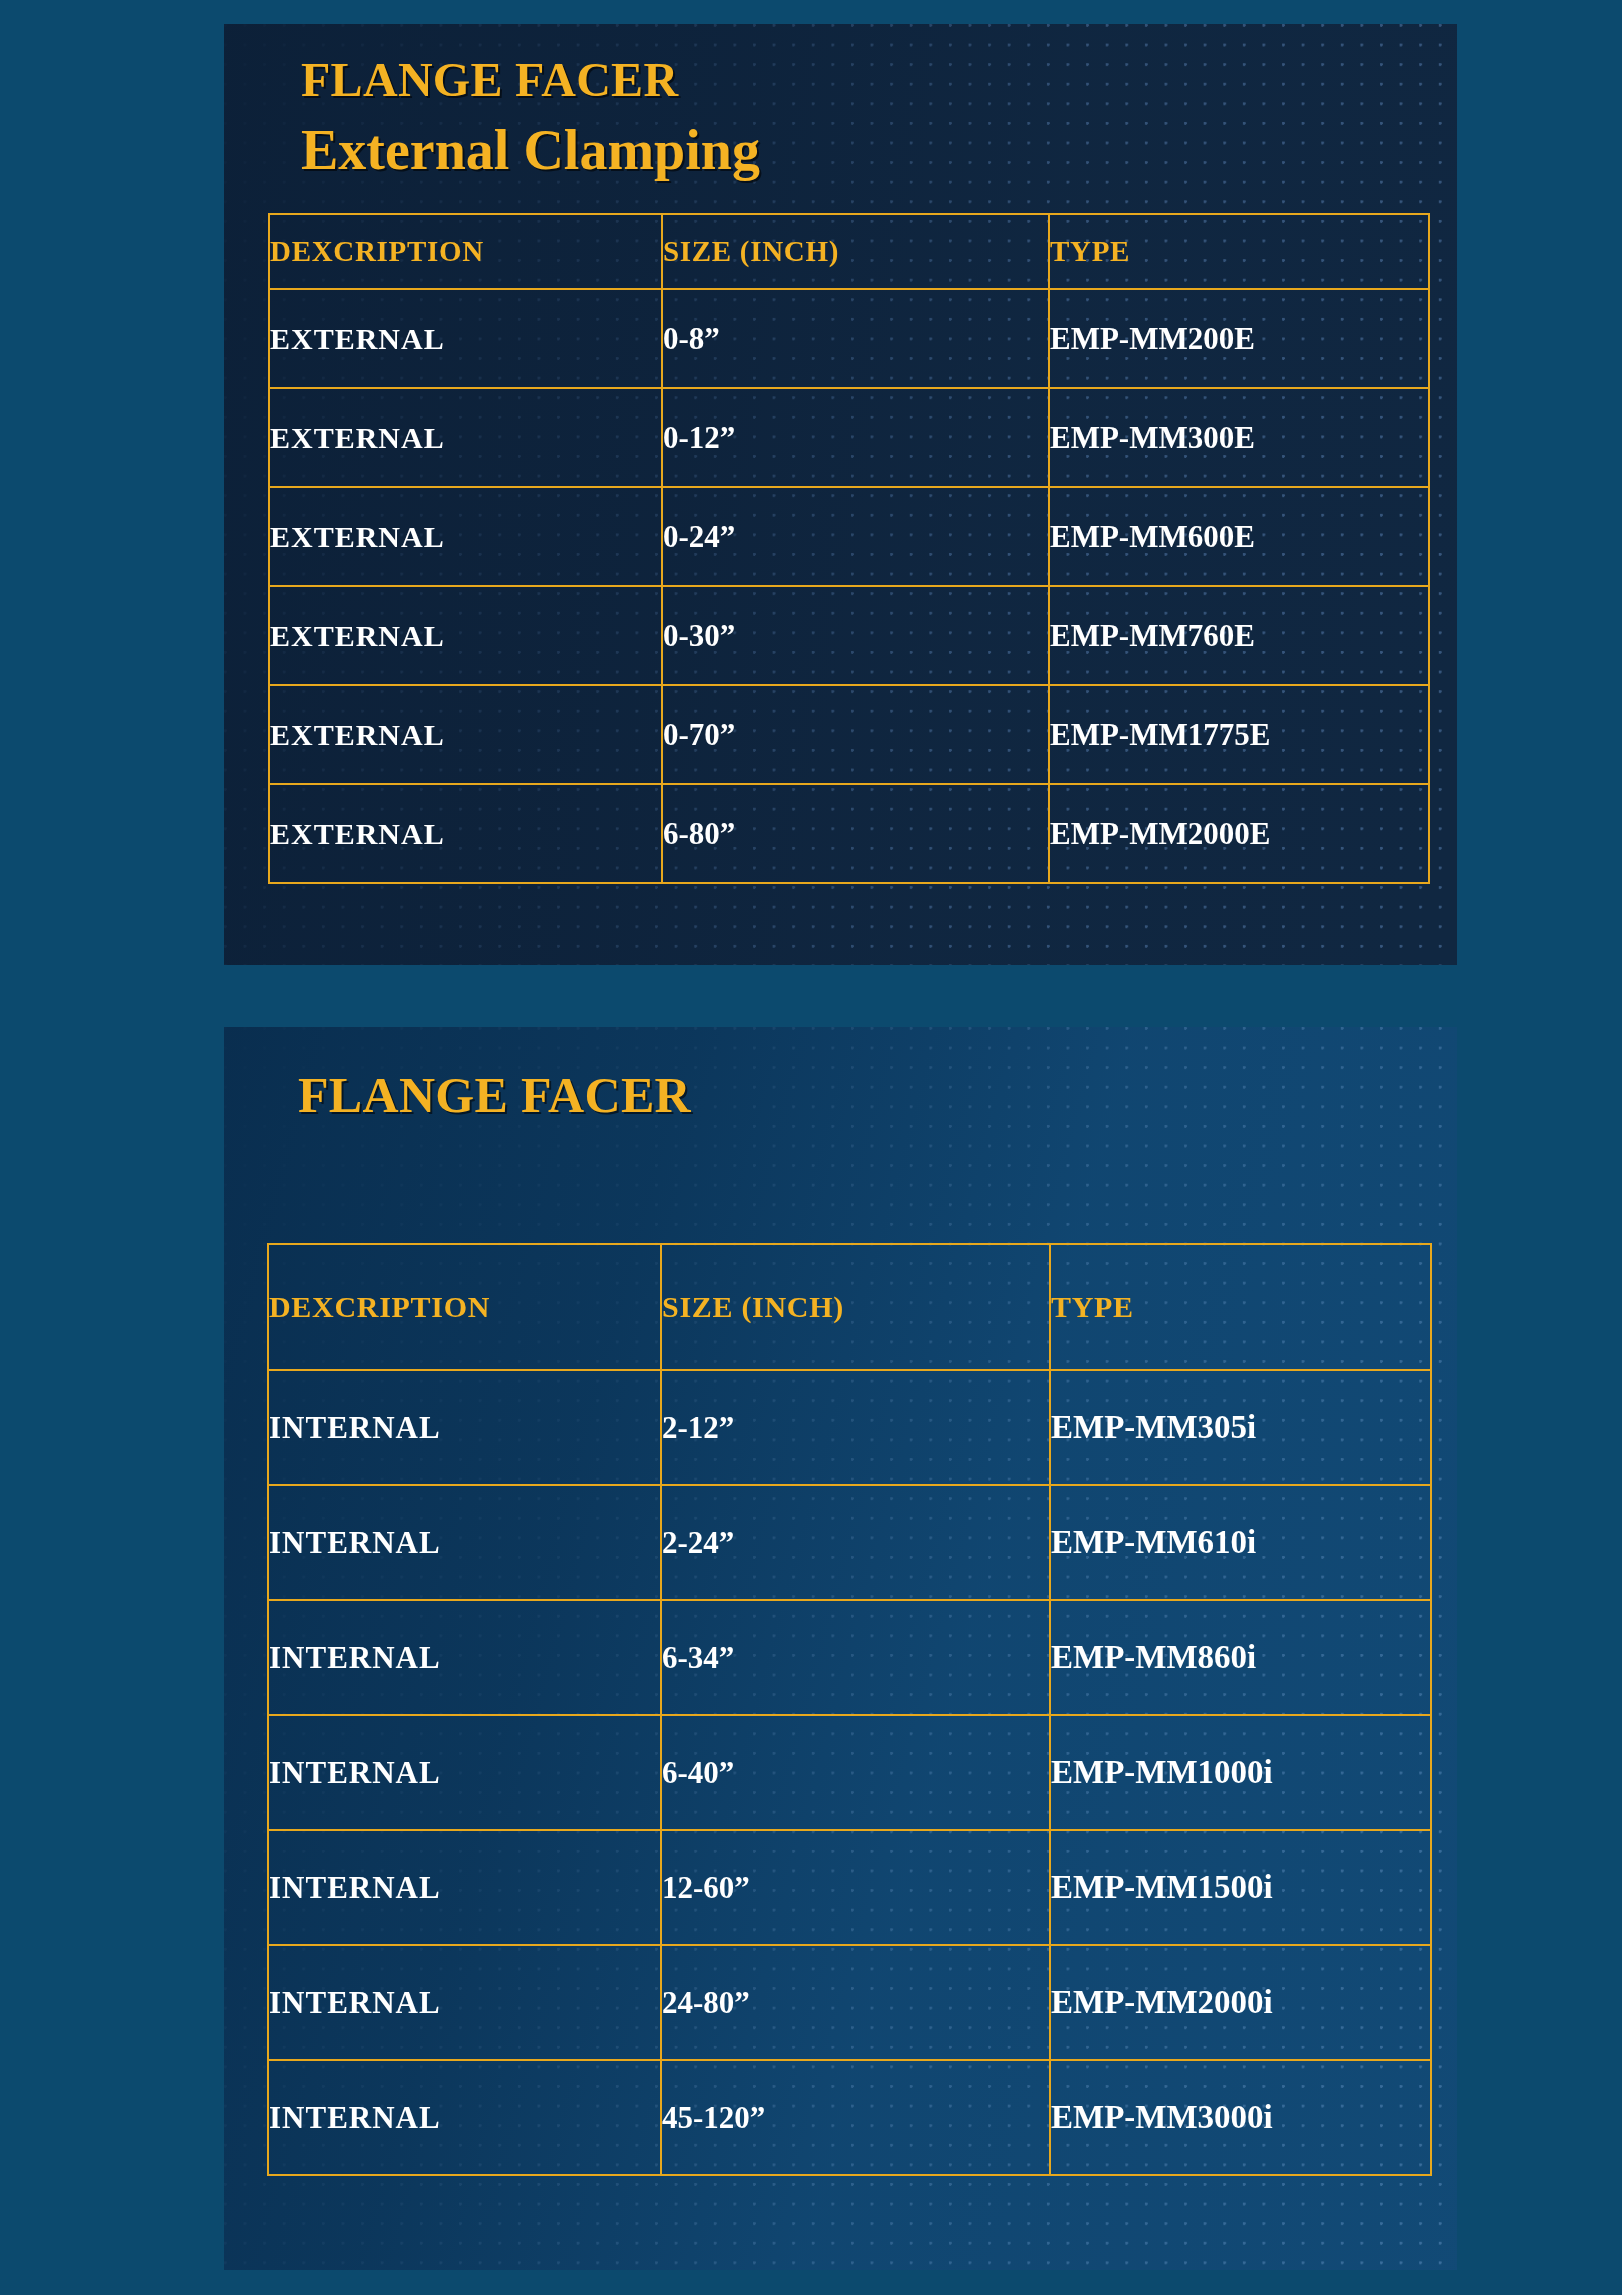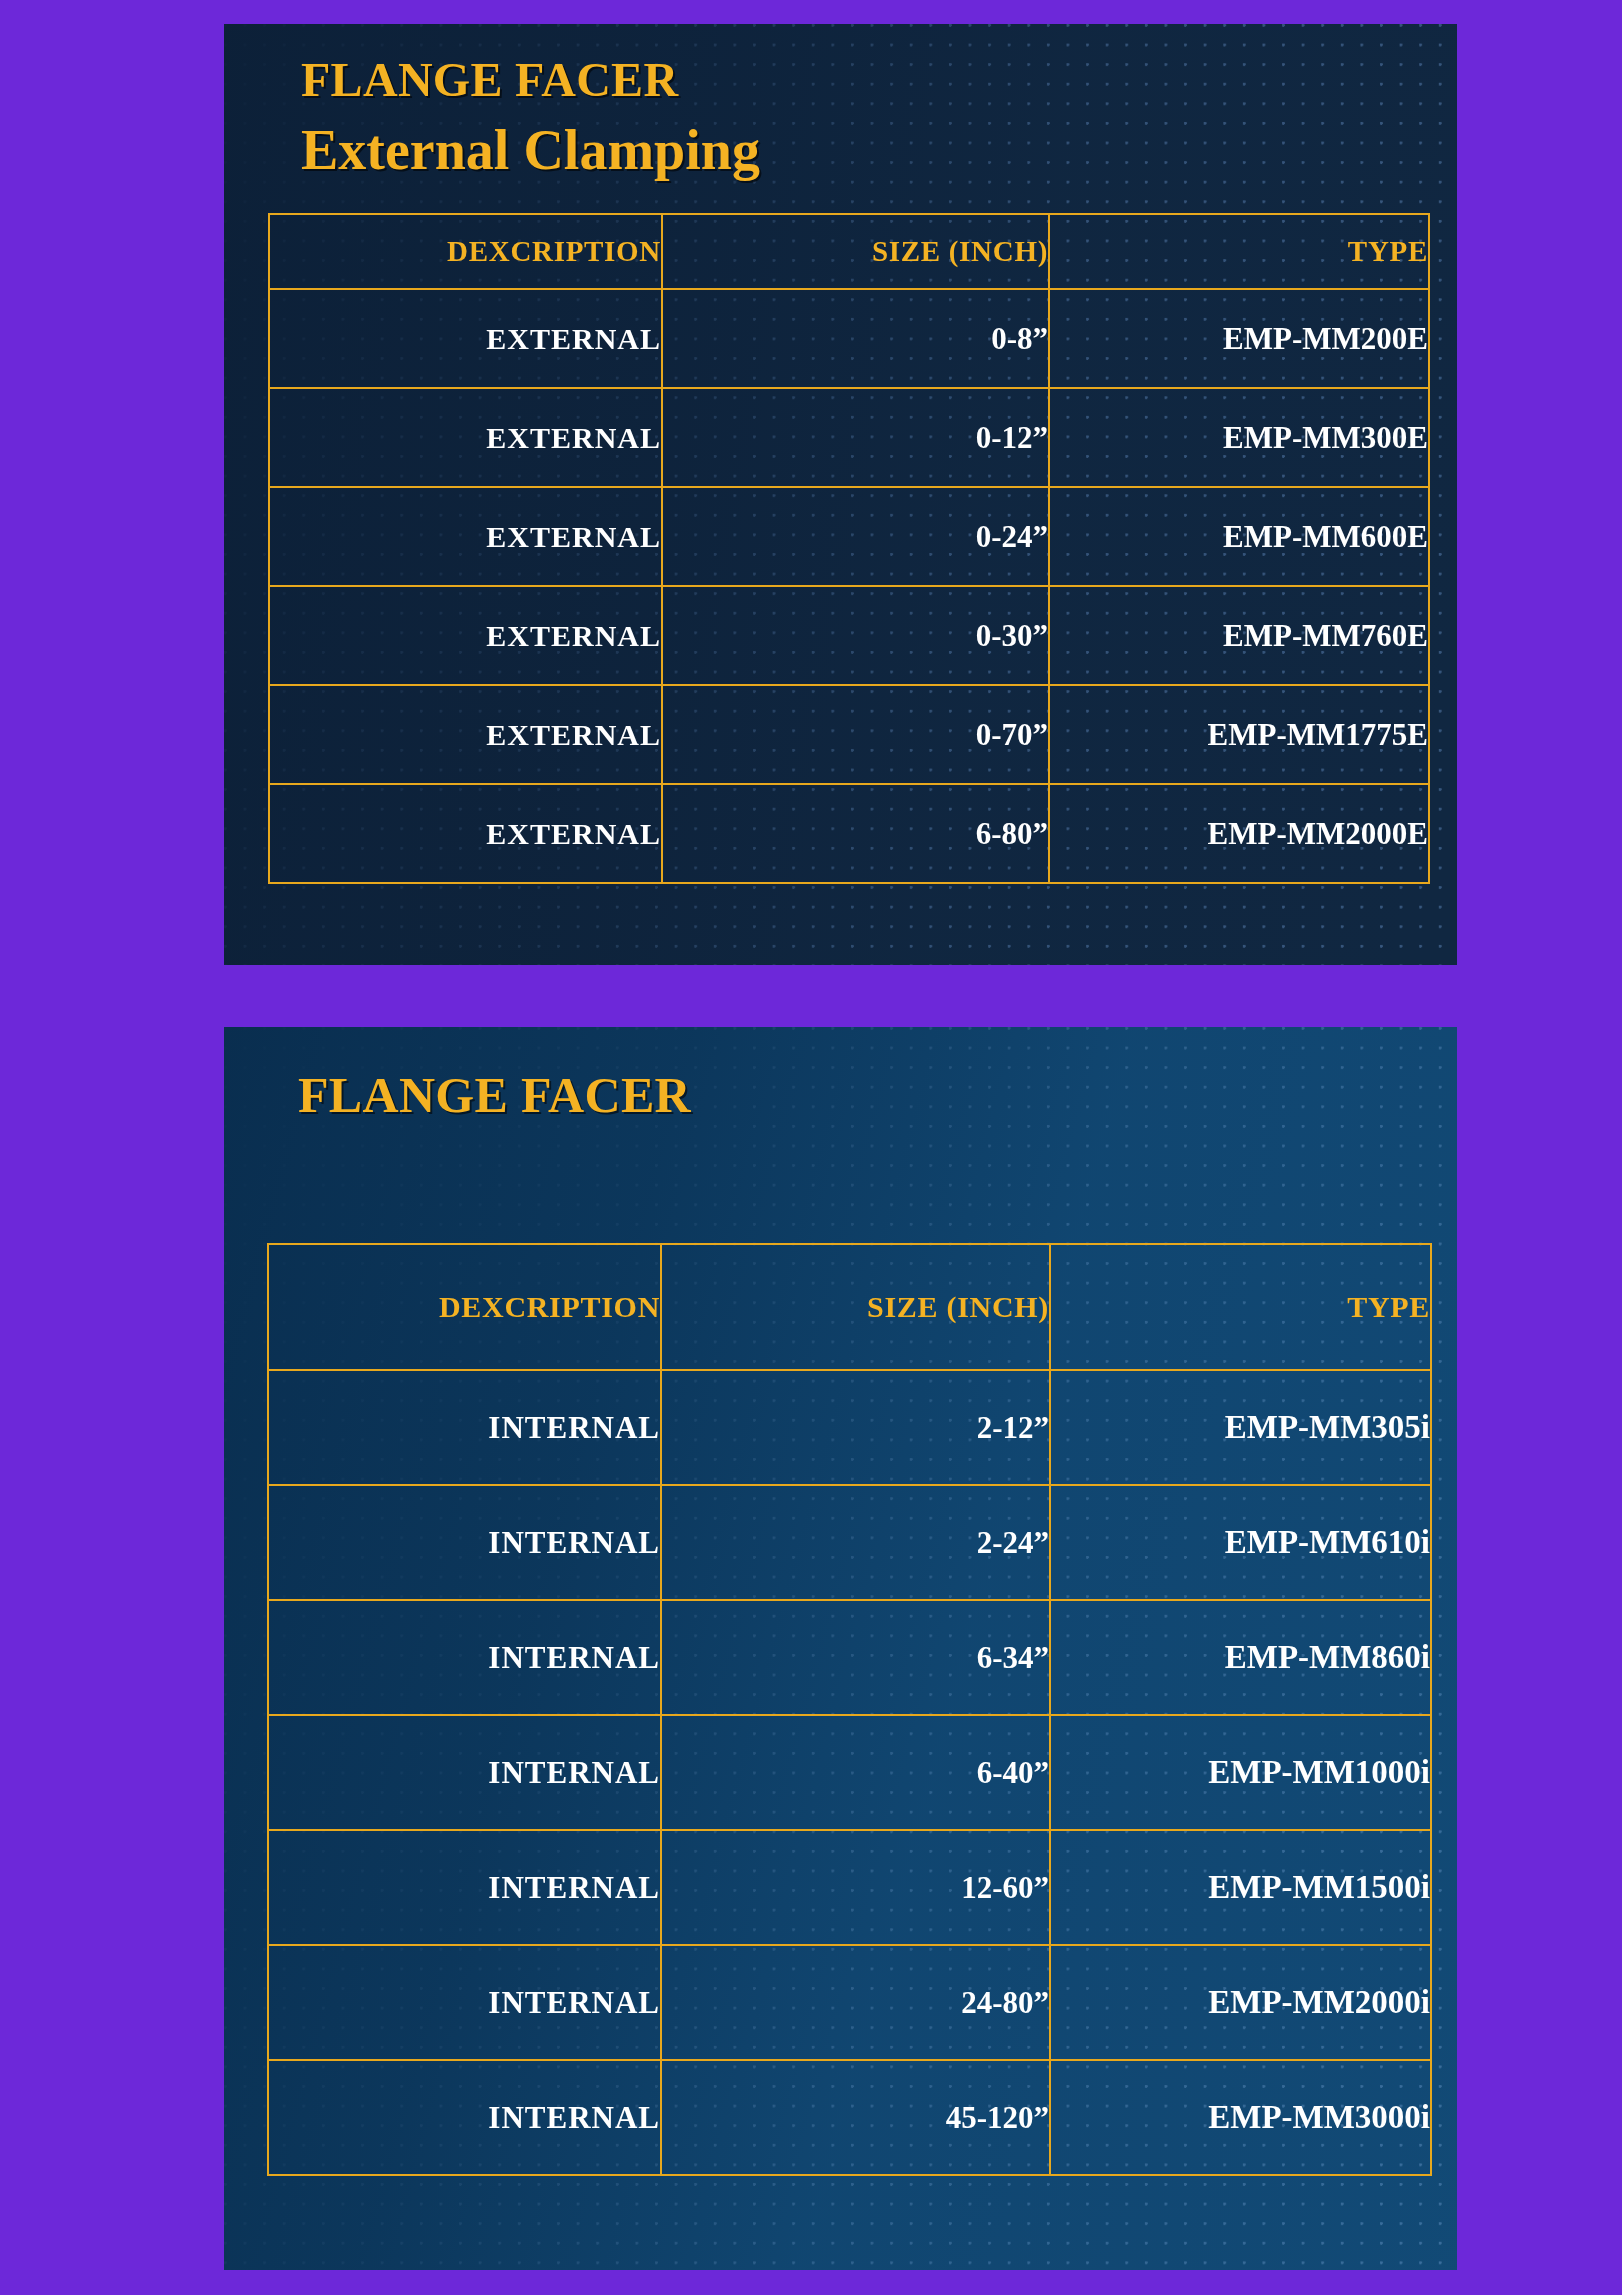--- a/index.html
+++ b/index.html
@@ -14,21 +14,21 @@
     position: relative;
     overflow: hidden;
   }
 
   .page {
     position: absolute;
     left: 0;
     top: 0;
     width: 1623px;
     height: 2295px;
-    background: #6d28d9;
+    background: #0c4a6e;
   }
 
   
   .panel {
     position: absolute;
     box-sizing: border-box;
   }
   .panel-1 {
     left: 224px;
     top: 23.6px;
@@ -93,21 +93,21 @@
 
   
   .tbl {
     position: absolute;
     border-collapse: collapse;
     table-layout: fixed;
     z-index: 4;
   }
   .tbl td, .tbl th {
     border: 2px solid #E8A81D;
-    text-align: right;
+    text-align: left;
     vertical-align: middle;
     padding: 0;
     margin-top: 21px;
   }
   .tbl th {
     color: #F4B223;
     font-weight: bold;
     font-size: 29px;
     letter-spacing: 0.7px;
   }

